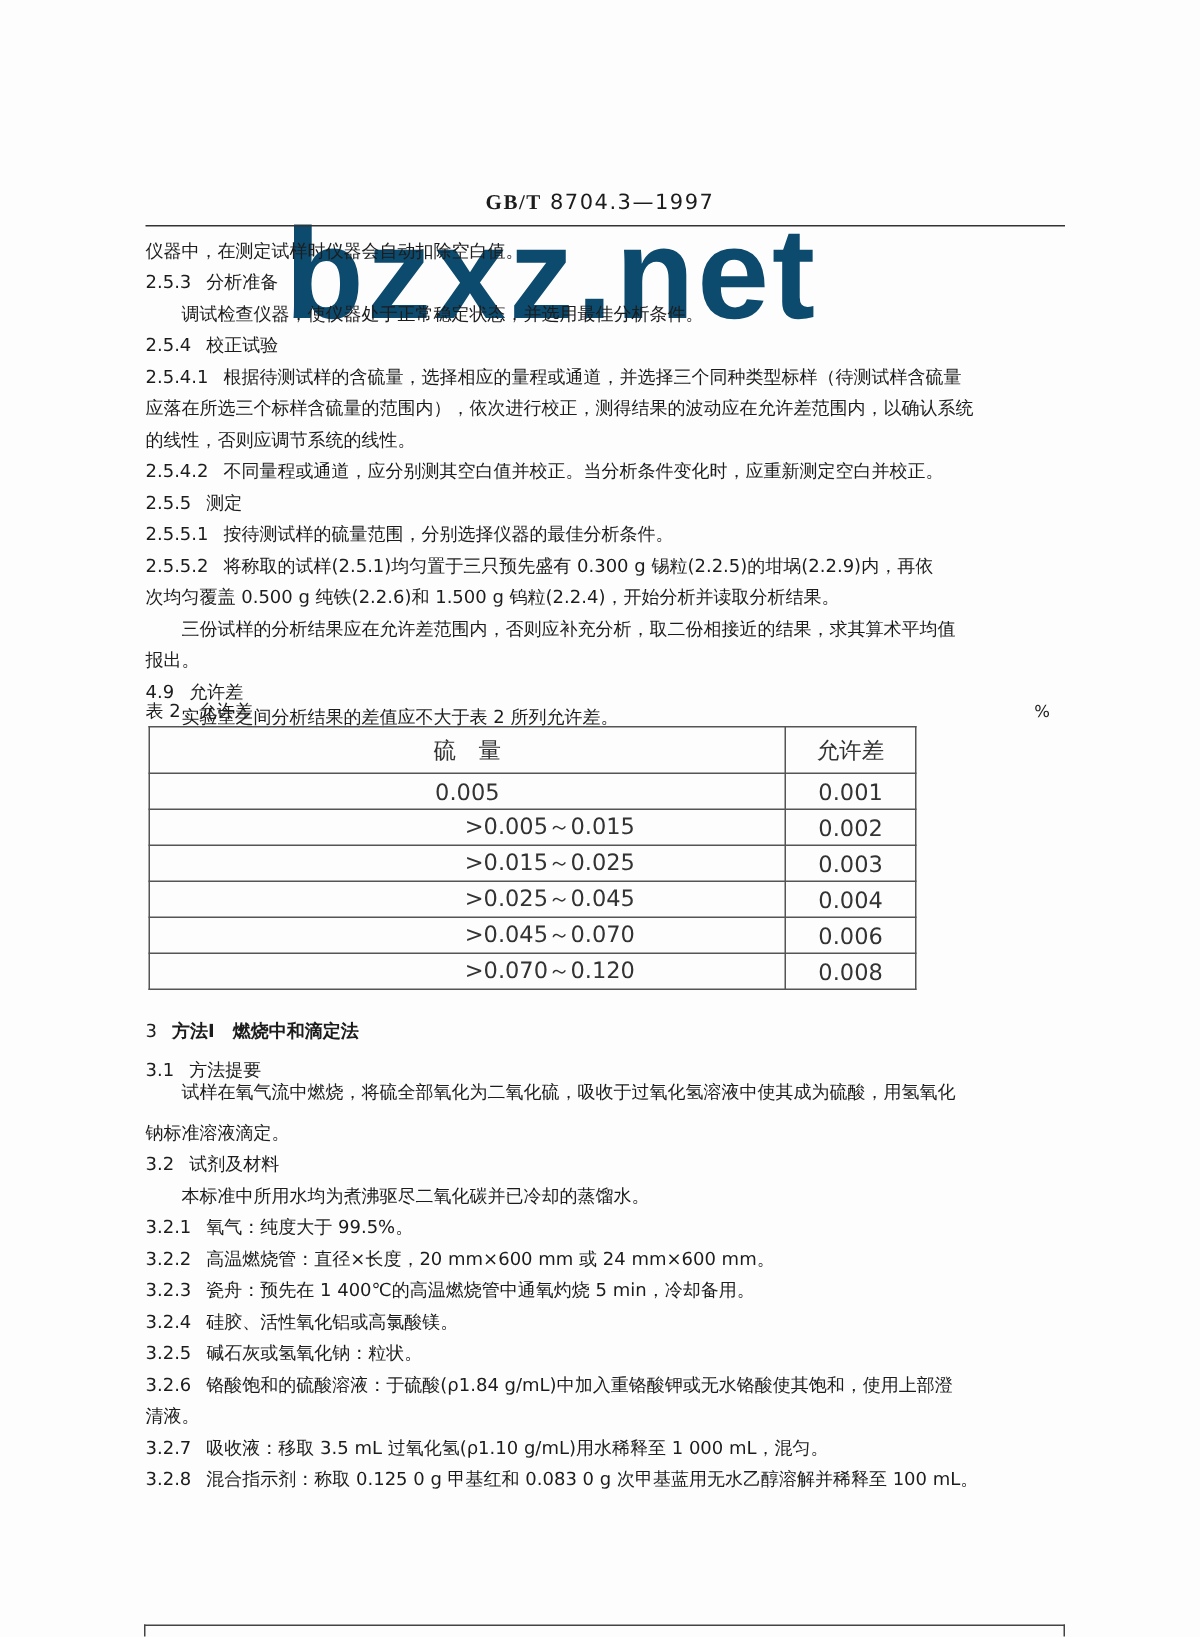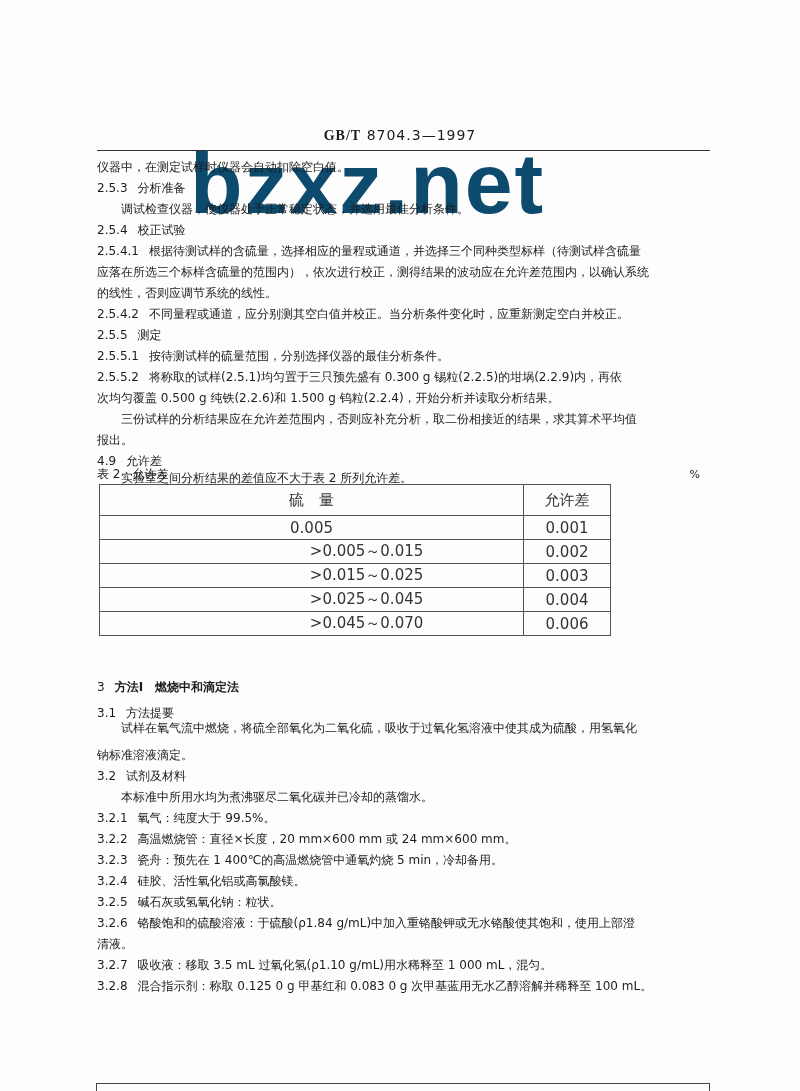--- a/index.html
+++ b/index.html
@@ -127,20 +127,24 @@
           <td>0.003</td>
         </tr>
         <tr>
           <td class="left">&gt;0.025～0.045</td>
           <td>0.004</td>
         </tr>
         <tr>
           <td class="left">&gt;0.045～0.070</td>
           <td>0.006</td>
         </tr>
+        <tr>
+          <td class="left">&gt;0.070～0.120</td>
+          <td>0.008</td>
+        </tr>
       </tbody>
     </table>
 
     <div class="ln bold" style="top:524px">
       <span class="secno" style="font-weight:normal">3</span><span>方法Ⅰ　燃烧中和滴定法</span>
     </div>
 
     <div class="ln" style="top:550px">
       <span class="secno">3.1</span><span>方法提要</span>
     </div>

